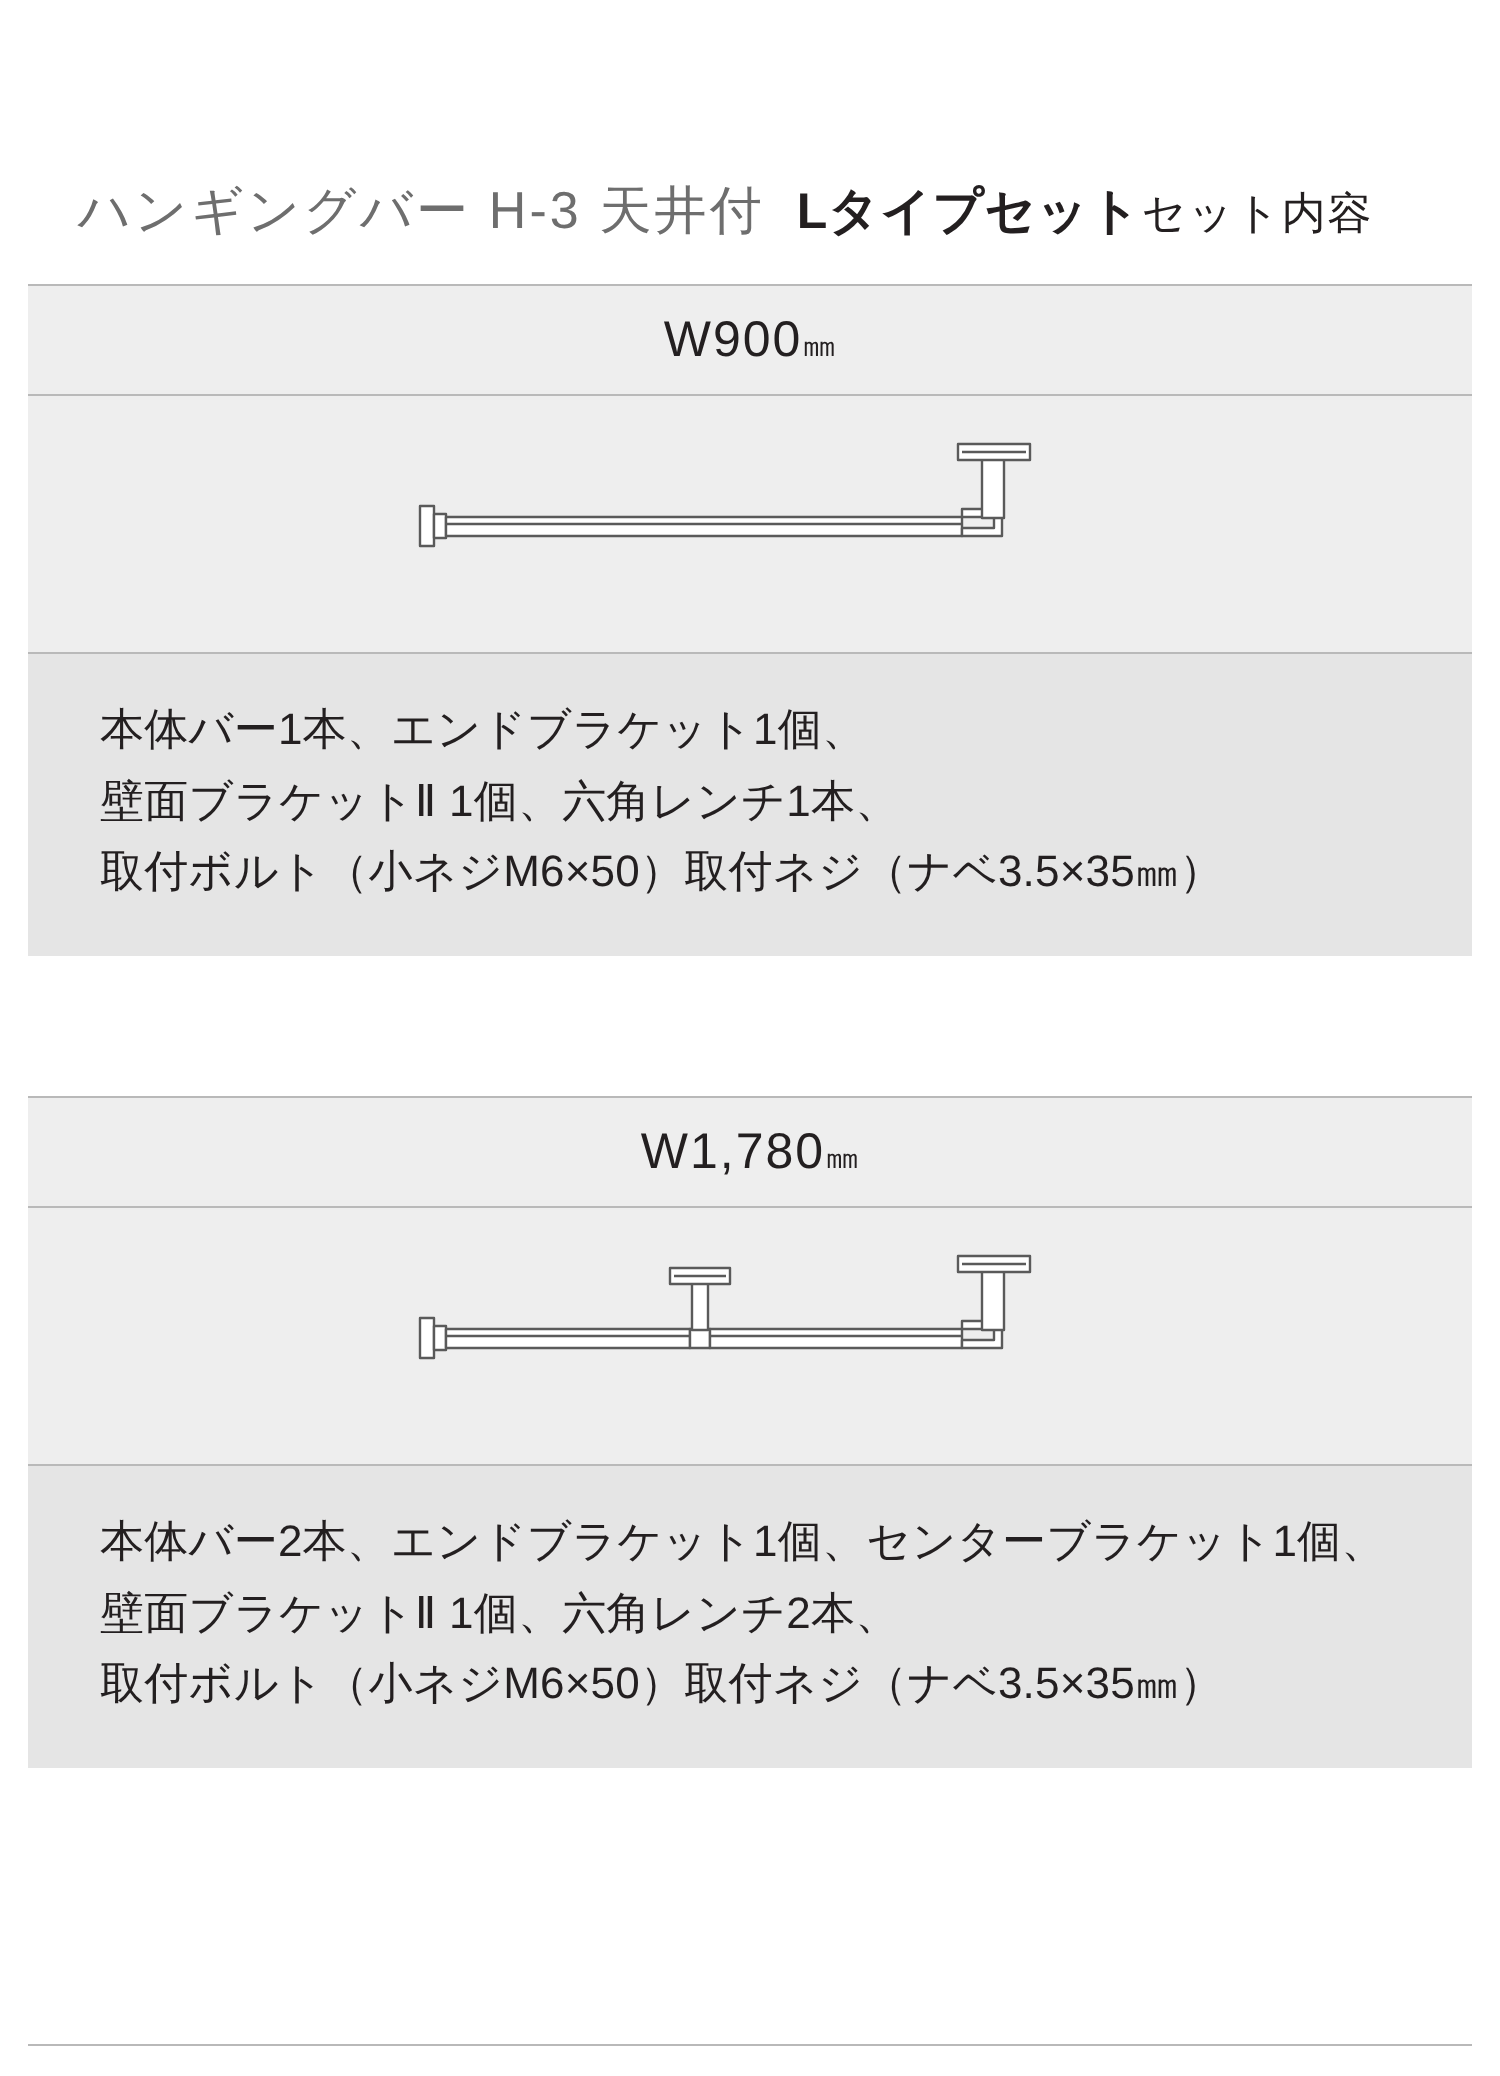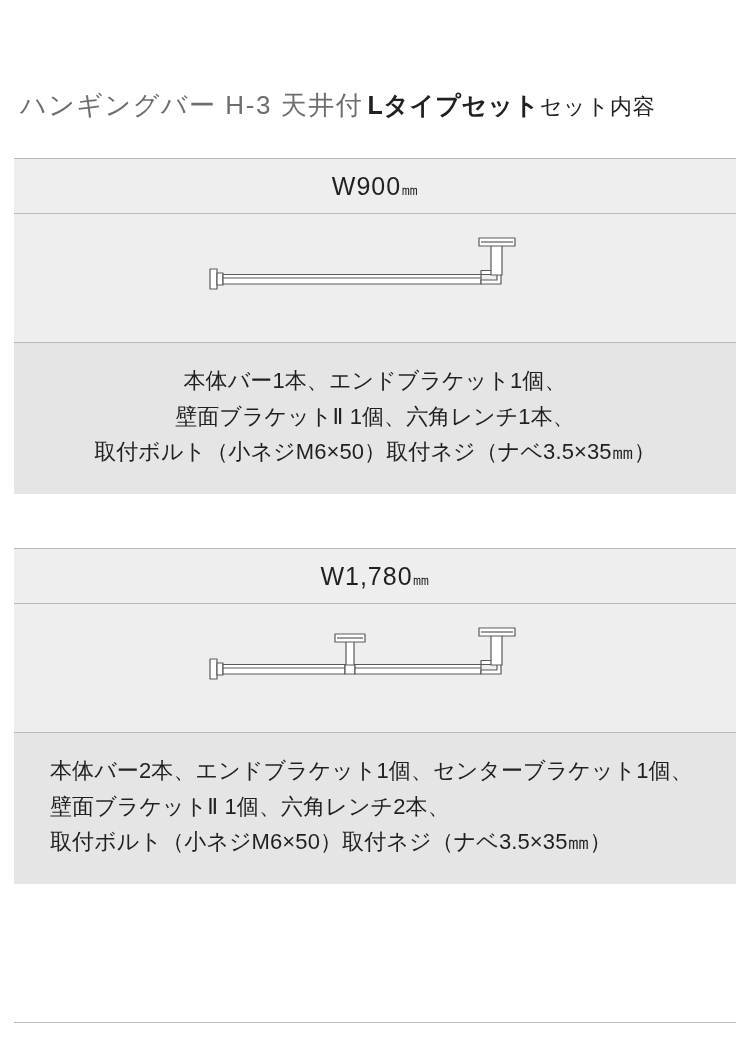--- a/index.html
+++ b/index.html
@@ -21,52 +21,52 @@
     height: 1038px;
     padding: 0;
   }
 
   
   .title-row {
     position: absolute;
     left: 0;
     top: 88px;
     width: 750px;
-    padding: 0 20px;
+    padding: 0 39px;
     display: flex;
     align-items: baseline;
     white-space: nowrap;
   }
   .title-main {
     font-size: 26px;
     letter-spacing: 0.06em;
     color: #6e6e6e;
     font-weight: 400;
   }
   .title-strong {
     font-size: 25px;
     letter-spacing: 0.02em;
     color: #231f20;
     font-weight: 700;
-    margin-left: 4px;
+    margin-left: 16px;
   }
   .title-sub {
     font-size: 22px;
     letter-spacing: 0.04em;
     color: #231f20;
     font-weight: 400;
   }
 
   
   .block {
     position: absolute;
     left: 14px;
     width: 722px;
   }
-  #block-1 { top: 158px; text-align: center; }
+  #block-1 { top: 142px; }
   #block-2 { top: 548px; }
 
   .rule {
     height: 1px;
     background: #b9b9b9;
     width: 100%;
   }
   .size-band {
     background: #eeeeee;
     height: 54px;

